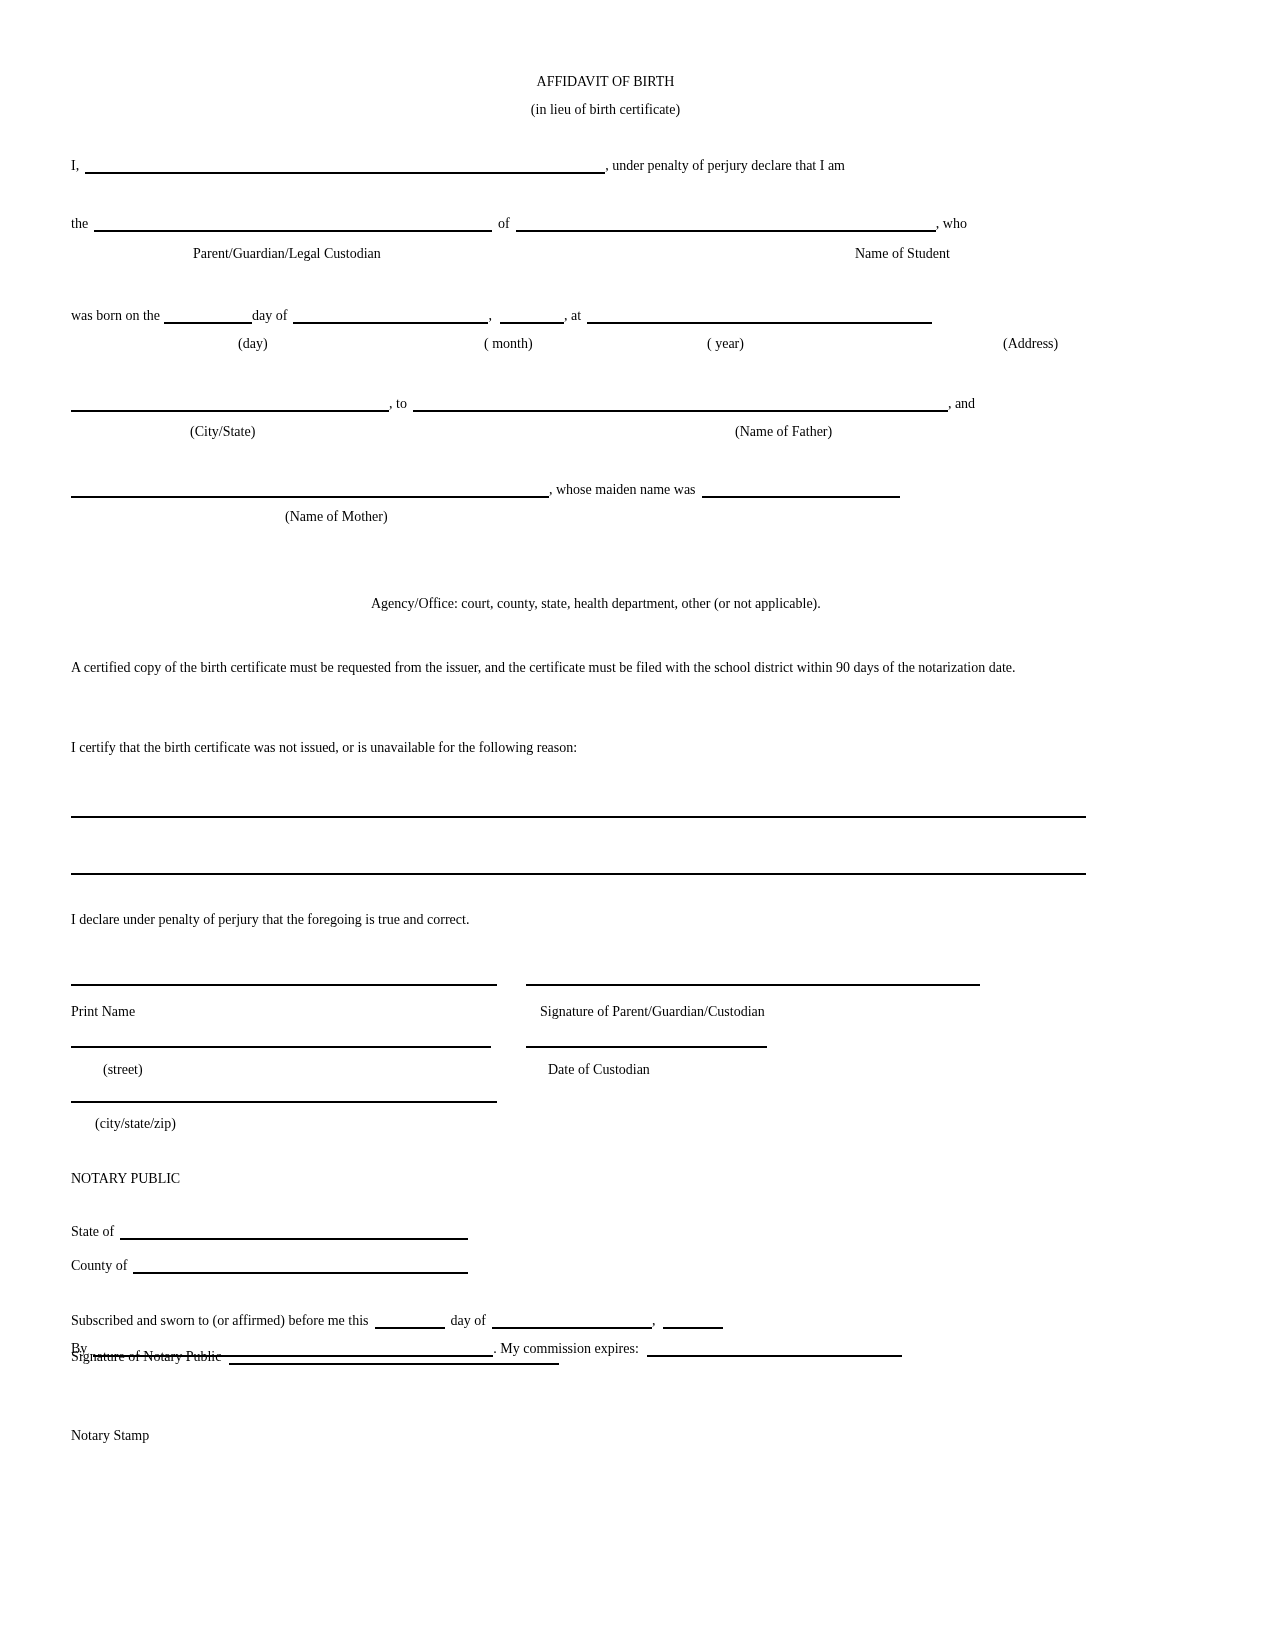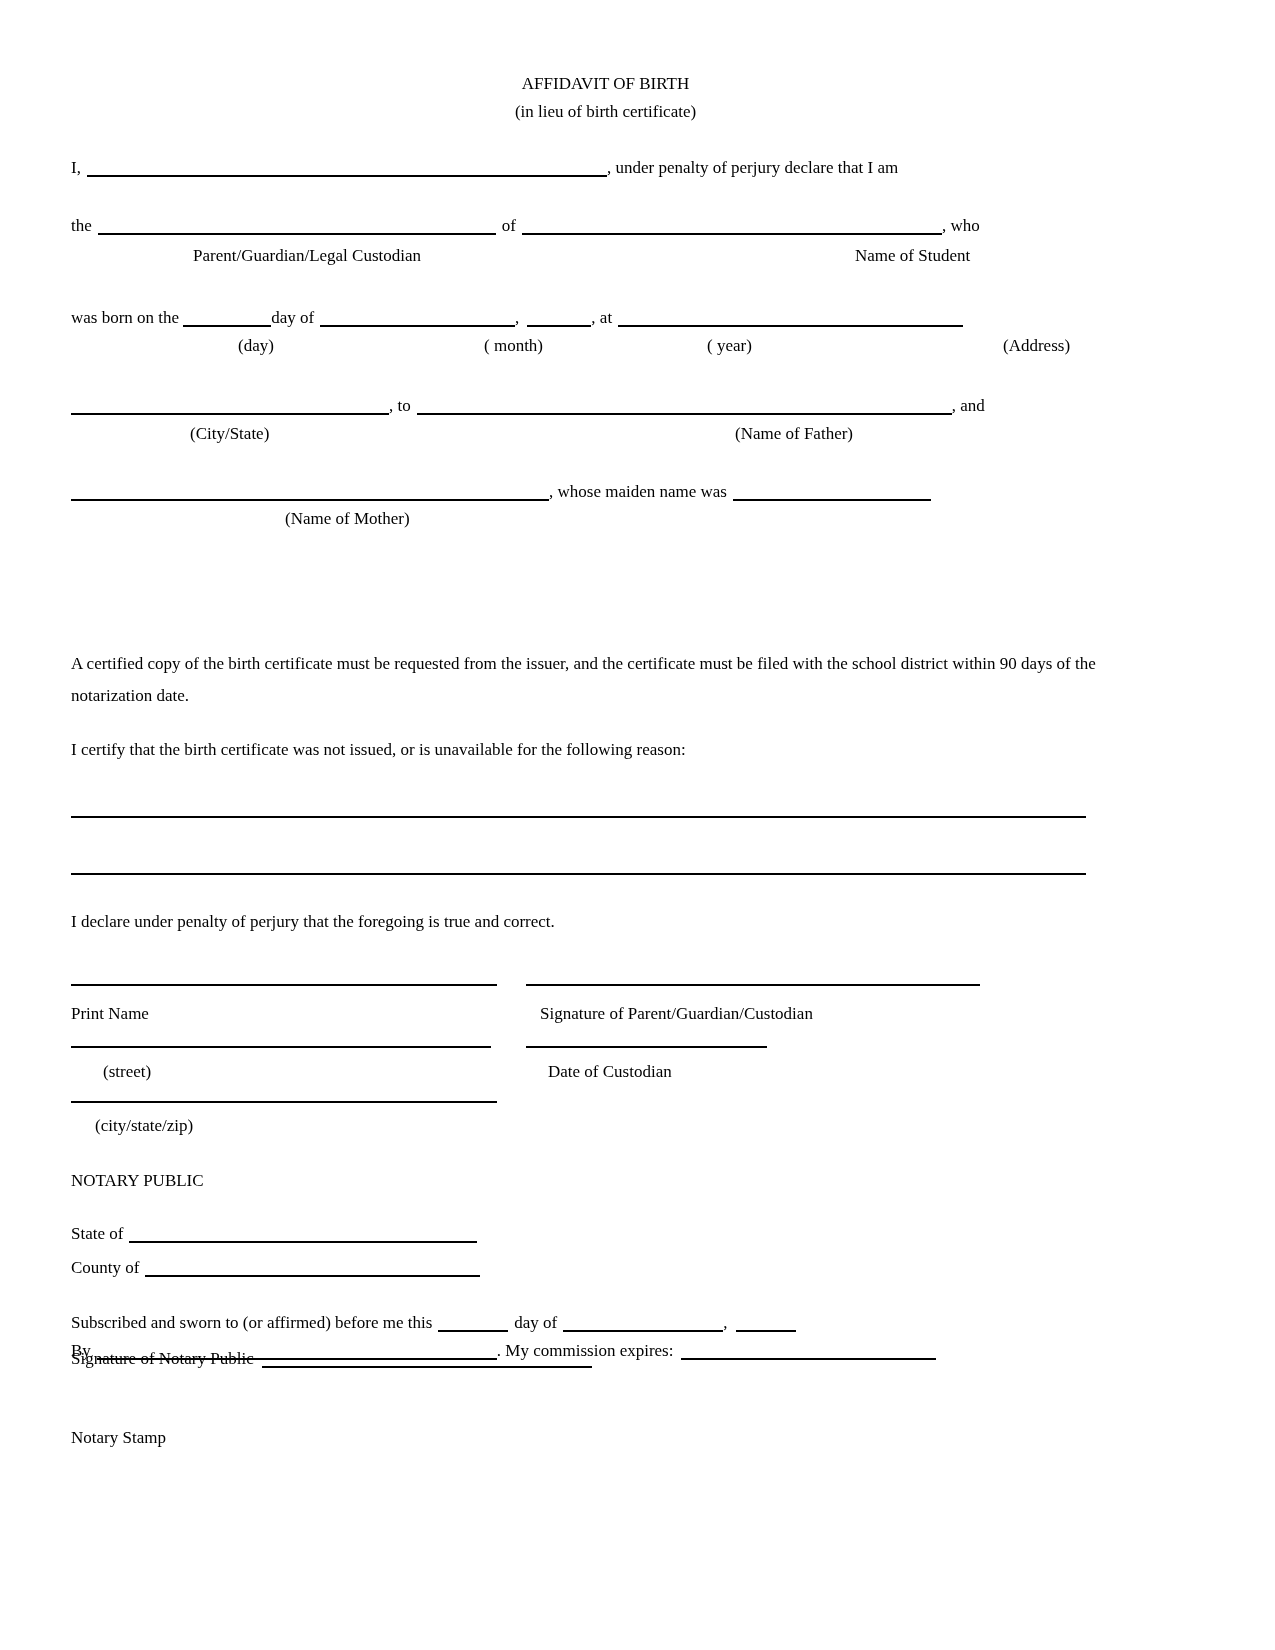--- a/index.html
+++ b/index.html
@@ -1,32 +1,32 @@
 <!DOCTYPE html>
 <html><head>
 <meta charset="utf-8">
 <style>
   html,body{margin:0;padding:0;background:#fff;}
   .page{
     position:relative;
     width:1275px;height:1650px;
     background:#ffffff;
     font-family:"Liberation Serif", serif;
-    font-size:17px;
+    font-size:14px;
     color:#000;
     overflow:hidden;
   }
   .row{position:absolute;left:71px;white-space:nowrap;}
   .center{left:71px;width:1069px;text-align:center;}
   .lbl{position:absolute;white-space:nowrap;}
   
   .bl{display:inline-block;height:0;border-bottom:2px solid #000;position:relative;top:4px;}
   
   .ul{position:absolute;height:0;border-bottom:2px solid #000;}
-  .para{white-space:normal;width:1072px;line-height:32px;}
+  .para{white-space:normal;width:1072px;line-height:40px;}
   .ml4{margin-left:4px}.ml6{margin-left:6px}.ml8{margin-left:8px}.mr6{margin-right:6px}
 </style>
 </head>
 <body>
 
 <div class="page">
 
   <div class="row center" style="top:74px">AFFIDAVIT OF BIRTH</div>
   <div class="row center" style="top:102px">(in lieu of birth certificate)</div>
 
@@ -52,20 +52,21 @@
     <span class="bl" style="width:318px"></span><span>, to</span><span class="bl ml6" style="width:535px"></span><span>, and</span>
   </div>
   <span class="lbl" style="top:424px;left:190px">(City/State)</span>
   <span class="lbl" style="top:424px;left:735px">(Name of Father)</span>
 
   <div class="row" style="top:482px">
     <span class="bl" style="width:478px"></span><span>, whose maiden name was</span><span class="bl ml6" style="width:198px"></span>
   </div>
   <span class="lbl" style="top:509px;left:285px">(Name of Mother)</span>
 
+  <div class="lbl" style="top:596px;left:371px">Agency/Office: court, county, state, health department, other (or not applicable).</div>
 
   <div class="row para" style="top:648px">A certified copy of the birth certificate must be requested from the issuer, and the certificate must be filed with the school district within 90 days of the notarization date.</div>
 
   <div class="row" style="top:740px">I certify that the birth certificate was not issued, or is unavailable for the following reason:</div>
 
   <div class="ul" style="top:816px;left:71px;width:1015px"></div>
   <div class="ul" style="top:873px;left:71px;width:1015px"></div>
 
   <div class="row" style="top:912px">I declare under penalty of perjury that the foregoing is true and correct.</div>
 

